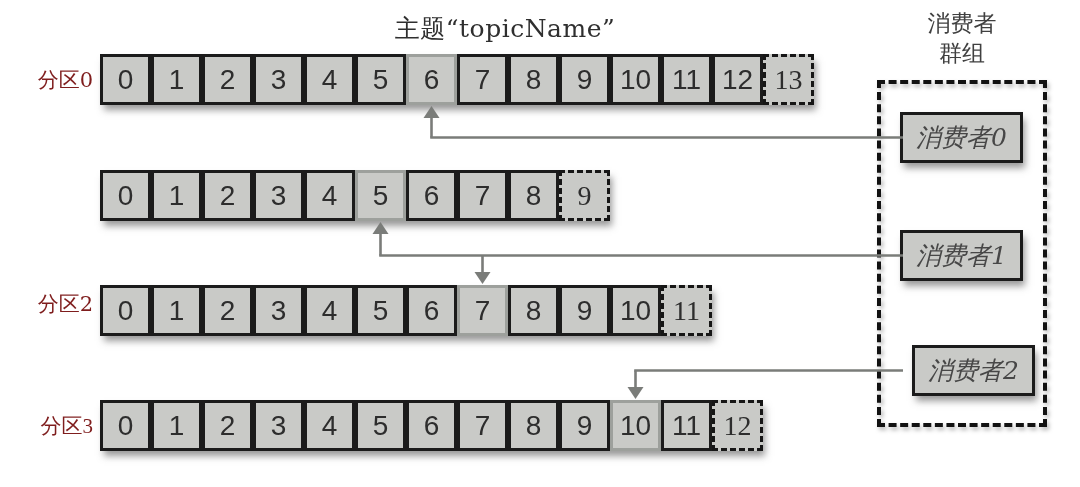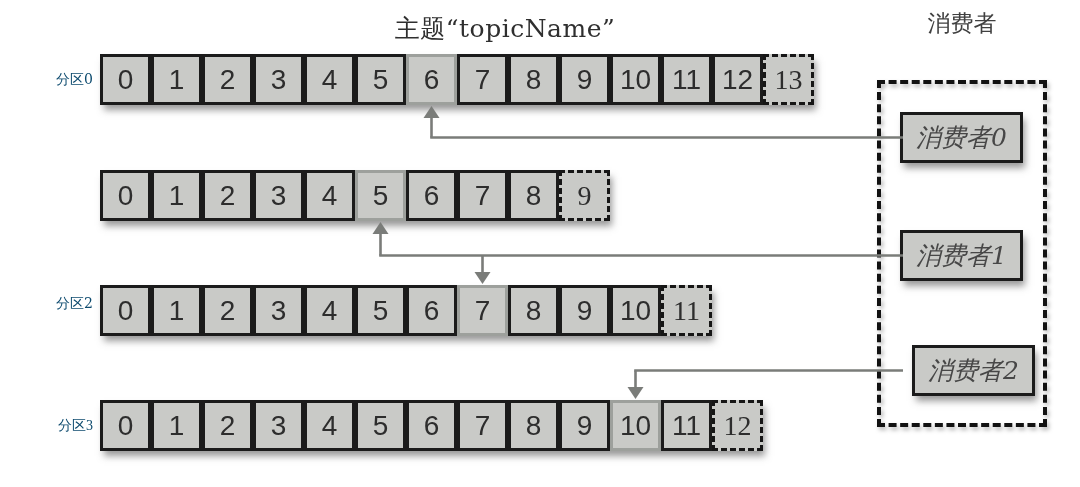--- a/index.html
+++ b/index.html
@@ -7,21 +7,21 @@
     position:relative;width:1080px;height:487px;background:#ffffff;
     font-family:"DejaVu Serif", serif;overflow:hidden;
   }
   .title{
     position:absolute;left:320px;top:12px;width:370px;text-align:center;
     font-size:25px;color:#2f2f2f;letter-spacing:0.5px;
   }
   .plabel{
     position:absolute;left:8px;width:85px;height:51px;
     display:flex;align-items:center;justify-content:flex-end;
-    font-size:14px;color:#0c4a6e;
+    font-size:21px;color:#7f1d1d;
   }
   .prow{
     position:absolute;display:flex;
     box-shadow:3px 6px 7px -1px rgba(70,70,70,0.55);
   }
   .cell{
     width:51px;height:51px;box-sizing:border-box;flex:0 0 51px;
     background:#c9cac7;border:3px solid #1b1b1b;
     display:flex;align-items:center;justify-content:center;
     font-family:"Liberation Sans", sans-serif;
@@ -52,20 +52,21 @@
   }
 </style>
 </head>
 <body>
 
 <div class="canvas" id="cv">
   <div class="title">主题“topicName”</div>
 
   <div class="group-heading">
     <div>消费者</div>
+    <div>群组</div>
   </div>
   <div class="group-box"></div>
 
   <div class="consumer" style="top: 112px;">
       <span>消费者0</span>
     </div>
     <div class="consumer" style="top: 230px;">
       <span>消费者1</span>
     </div>
     <div class="consumer" style="top: 345px; margin-left: 12px;">

